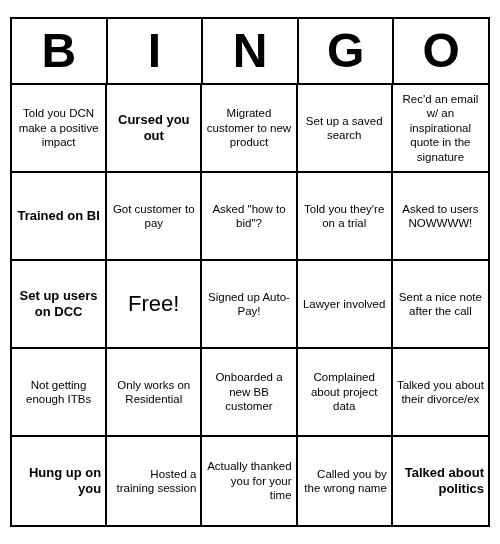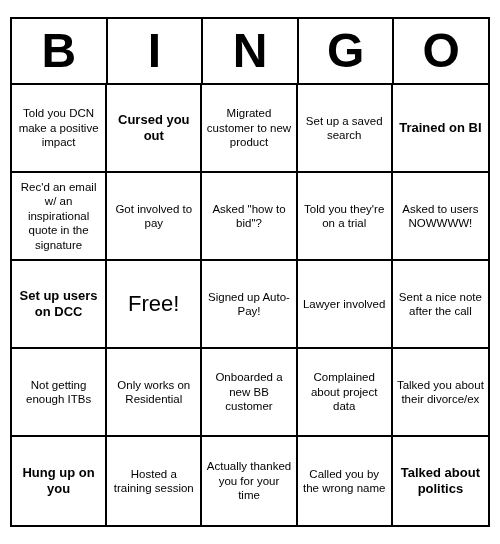--- a/index.html
+++ b/index.html
@@ -47,20 +47,21 @@
       padding: 4px;
       font-size: 11.5px;
       line-height: 1.25;
       position: relative;
     }
     .bingo-cell:nth-child(5n) {
       border-right: none;
     }
     .bingo-cell:nth-child(n+21) {
       border-bottom: none;
+      text-align: right;
     }
     .bingo-cell.free {
       font-size: 22px;
       font-weight: normal;
     }
     .bingo-cell.bold-text {
       font-weight: bold;
       font-size: 13px;
     }
   </style>
@@ -73,23 +74,23 @@
       <div class="bingo-letter">I</div>
       <div class="bingo-letter">N</div>
       <div class="bingo-letter">G</div>
       <div class="bingo-letter">O</div>
     </div>
   <div class="bingo-grid">
   <div class="bingo-cell">Told you DCN make a positive impact</div>
       <div class="bingo-cell bold-text">Cursed you out</div>
       <div class="bingo-cell">Migrated customer to new product</div>
       <div class="bingo-cell">Set up a saved search</div>
+      <div class="bingo-cell">Rec'd an email w/ an inspirational quote in the signature</div>
       <div class="bingo-cell bold-text">Trained on BI</div>
-      <div class="bingo-cell">Rec'd an email w/ an inspirational quote in the signature</div>
-      <div class="bingo-cell">Got involved to pay</div>
+      <div class="bingo-cell">Got customer to pay</div>
       <div class="bingo-cell">Asked "how to bid"?</div>
       <div class="bingo-cell">Told you they're on a trial</div>
       <div class="bingo-cell">Asked to users NOWWWW!</div>
       <div class="bingo-cell bold-text">Set up users on DCC</div>
       <div class="bingo-cell free">Free!</div>
       <div class="bingo-cell">Signed up Auto-Pay!</div>
       <div class="bingo-cell">Lawyer involved</div>
       <div class="bingo-cell">Sent a nice note after the call</div>
       <div class="bingo-cell">Not getting enough ITBs</div>
       <div class="bingo-cell">Only works on Residential</div>

